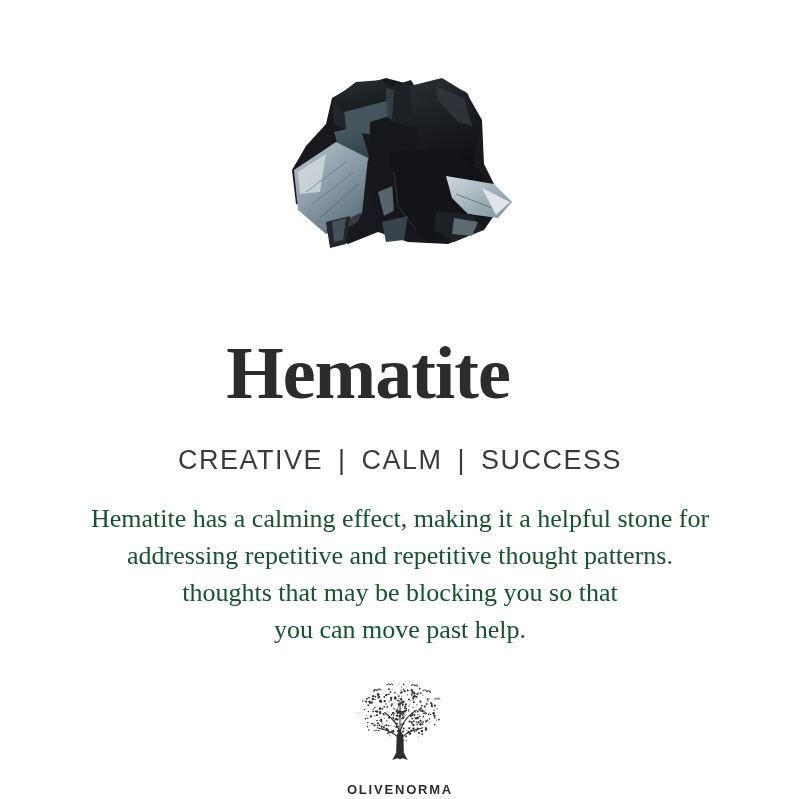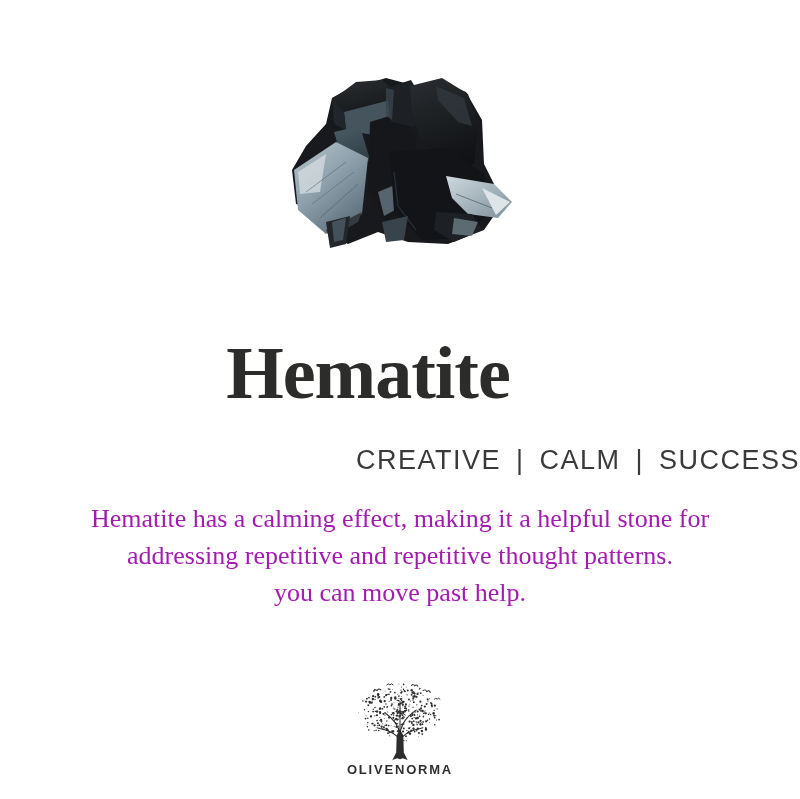--- a/index.html
+++ b/index.html
@@ -30,21 +30,21 @@
     font-size: 74px;
     line-height: 1;
     letter-spacing: -1px;
     color: #2c2c2a;
   }
   .keywords {
     position: absolute;
     left: 0;
     top: 444px;
     width: 800px;
-    text-align: right;
+    text-align: center;
     font-family: "Liberation Sans", sans-serif;
     font-weight: 400;
     font-size: 27px;
     line-height: 1.2;
     letter-spacing: 1.5px;
     color: #3a3a3a;
     white-space: nowrap;
   }
   .keywords .sep {
     display: inline-block;
@@ -55,32 +55,32 @@
   }
   .description {
     position: absolute;
     left: 0;
     top: 500px;
     width: 800px;
     text-align: center;
     font-family: "Liberation Serif", serif;
     font-size: 26px;
     line-height: 37px;
-    color: #a21caf;
+    color: #14532d;
   }
   .brand {
     position: absolute;
     left: 0;
     top: 682px;
     width: 800px;
     text-align: center;
   }
   .brand svg { display: block; margin: 0 auto; }
   .brand-name {
-    margin-top: 0;
+    margin-top: 20px;
     font-family: "Liberation Sans", sans-serif;
     font-weight: 700;
     font-size: 13px;
     letter-spacing: 1.8px;
     color: #2e2e2e;
   }
 </style>
 </head>
 <body>
 
@@ -149,20 +149,21 @@
 
   <h1 class="title">Hematite</h1>
 
   <div class="keywords">
     <span>CREATIVE</span><span class="sep">|</span><span>CALM</span><span class="sep">|</span><span>SUCCESS</span>
   </div>
 
   <div class="description">
     <div>Hematite has a calming effect, making it a helpful stone for</div>
     <div>addressing repetitive and repetitive thought patterns.</div>
+    <div>thoughts that may be blocking you so that</div>
     <div>you can move past help.</div>
   </div>
 
   <div class="brand">
     <svg width="100" height="80" viewBox="0 0 100 84" xmlns="http://www.w3.org/2000/svg" aria-hidden="true">
       <g fill="#2d2d2d">
 
         <polygon points="42,82 46,74 46.5,56 50,50 53.5,56 54,74 58,82 53,80 50,81 47,80"></polygon>
 
         <g stroke="#2d2d2d" stroke-width="1.1" fill="none" stroke-linecap="round">

